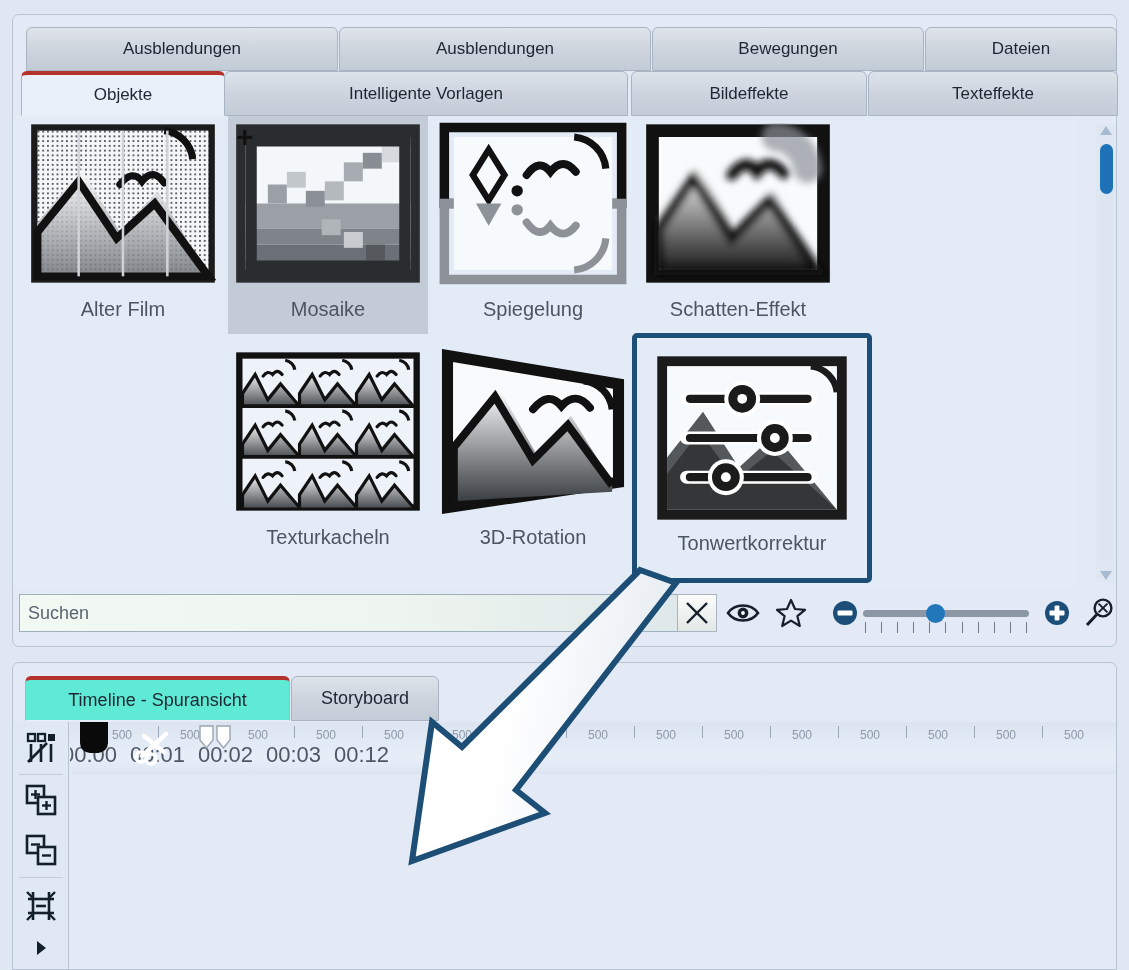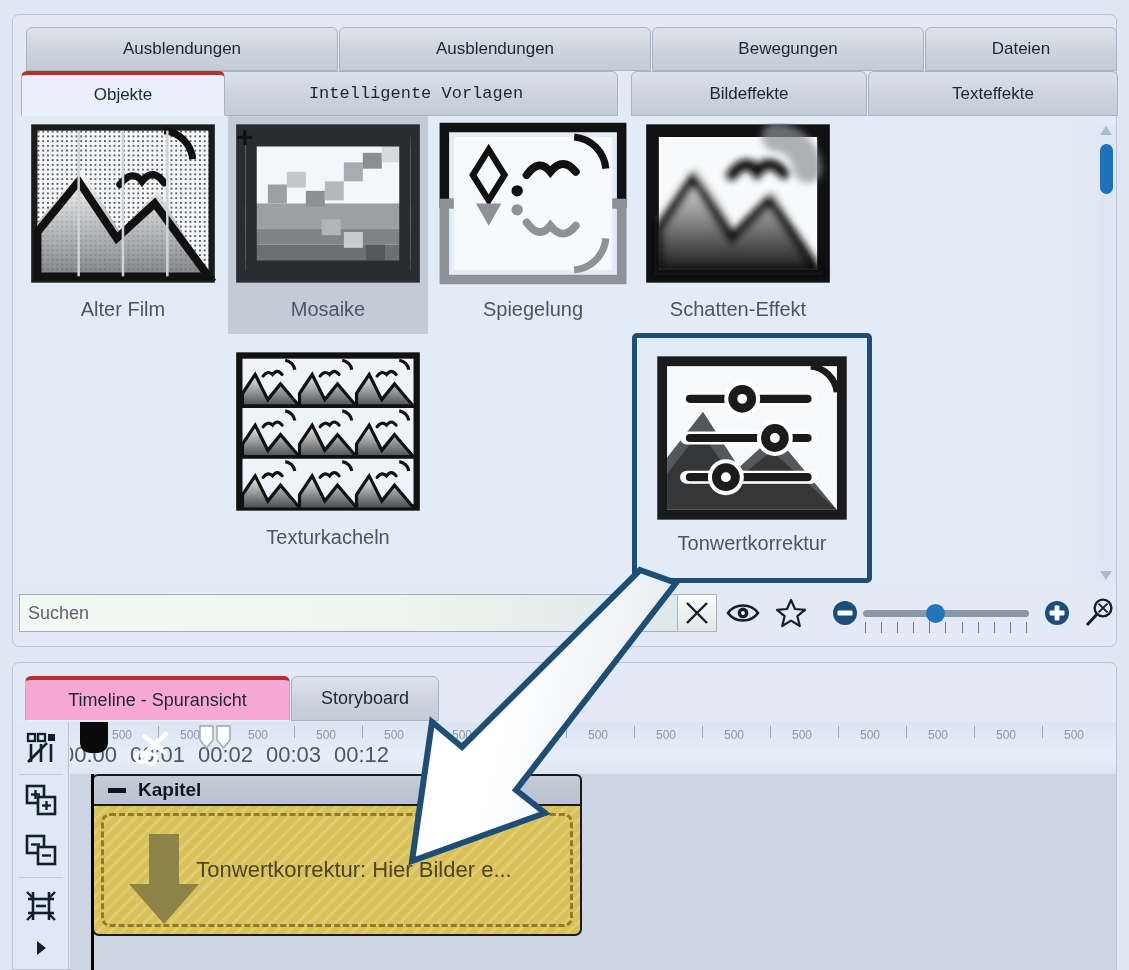--- a/index.html
+++ b/index.html
@@ -136,21 +136,21 @@
   }
   .tl-tab {
     position:absolute; height:45px;
     display:flex; align-items:center; justify-content:center;
     font-size:18px; color:#1d2733;
     border:1px solid #a9b4c2; border-radius:6px 6px 0 0;
     background: linear-gradient(to bottom,#dde3ea 0%,#ccd3dd 55%,#c4ccd7 100%);
     cursor: default;
   }
   .tl-tab.active {
-    background:#f9a8d4; border-bottom-color:#e9f0fa;
+    background:#5eead4; border-bottom-color:#e9f0fa;
     border-top:4px solid #b5312b; z-index:4;
   }
 
   .tl-side {
     position:absolute; left:13px; top:722px;
     width:56px; height:247px; background:#dfe8f4;
     border-right:1px solid #b7c2d2;
   }
   .side-ico { position:absolute; left:8px; width:40px; height:42px;
               display:flex;align-items:center;justify-content:center; cursor:default; }
@@ -229,21 +229,21 @@
 
   <div class="tabrow-top" id="tabrow-top">
       <div class="tab-top" style="left: 14px; width: 312px;">Ausblendungen</div>
       <div class="tab-top" style="left: 327px; width: 312px;">Ausblendungen</div>
       <div class="tab-top" style="left: 640px; width: 272px;">Bewegungen</div>
       <div class="tab-top" style="left: 913px; width: 192px;">Dateien</div>
     </div>
 
   <div class="tabrow-sec" id="tabrow-sec">
       <div class="tab-sec active" style="left: 9px; width: 204px;">Objekte</div>
-      <div class="tab-sec" style="left: 202px; width: 404px; font-family: Liberation Mono, monospace;">Intelligente Vorlagen</div>
+      <div class="tab-sec" style="left: 212px; width: 404px;">Intelligente Vorlagen</div>
       <div class="tab-sec" style="left: 619px; width: 236px;">Bildeffekte</div>
       <div class="tab-sec" style="left: 856px; width: 250px;">Texteffekte</div>
     </div>
 
   <div class="grid-area" id="grid-area">
       <div class="eff-cell" style="left: 10px; top: -2px;">
         <div class="thumb-wrap">
           <svg viewBox="0 0 120 104" width="190" height="165">
         <defs>
               <pattern id="noise" width="3" height="3" patternUnits="userSpaceOnUse">
@@ -371,20 +371,38 @@
               <use href="#tile" x="42" y="70"></use>
               <use href="#tile" x="78" y="70"></use>
             </g>
         <g stroke="#111" stroke-width="2.4">
           <line x1="4" y1="36" x2="116" y2="36"></line>
               <line x1="4" y1="68" x2="116" y2="68"></line>
             </g>
       </svg>
         </div>
         <div class="eff-label">Texturkacheln</div>
+      </div>
+      <div class="eff-cell" style="left: 420px; top: 226px;">
+        <div class="thumb-wrap">
+          <svg viewBox="0 0 120 104" width="190" height="165">
+        <defs>
+              <linearGradient id="rg" x1="0" y1="0" x2="0" y2="1">
+          <stop offset="0" stop-color="#ffffff"></stop>
+                <stop offset="1" stop-color="#3a3e42"></stop>
+              </linearGradient>
+            </defs>
+        <path d="M6 4 L114 22 L114 84 L6 100 Z" fill="#f8fafc" stroke="#111" stroke-width="7"></path>
+        <path d="M10 96 L10 58 L38 24 L62 66 L84 42 L110 84 L110 90 Z" fill="url(#rg)"></path>
+        <path d="M10 96 L10 62 L36 30 L60 70 L82 48 L110 86" fill="none" stroke="#111" stroke-width="5"></path>
+        <path d="M60 38 q10 -12 18 -2 q9 -10 18 1" fill="none" stroke="#111" stroke-width="5" stroke-linecap="round"></path>
+        <path d="M92 20 a20 20 0 0 1 18 18" fill="none" stroke="#111" stroke-width="4.5"></path>
+      </svg>
+        </div>
+        <div class="eff-label">3D-Rotation</div>
       </div>
       <div class="eff-cell" style="left: 625px; top: 226px;">
         <div class="thumb-wrap">
           <svg viewBox="0 0 120 104" width="190" height="165">
         <rect x="2" y="2" width="116" height="100" fill="#1b1b1b"></rect>
         <rect x="8" y="8" width="104" height="88" fill="#f7fafc"></rect>
         <path d="M8 96 L8 66 L30 38 L52 72 L74 52 L112 96 Z" fill="#55585b"></path>
         <path d="M8 96 L8 76 L28 50 L50 80 L72 62 L112 96 Z" fill="#1b1b1b" opacity=".5"></path>
         <path d="M96 8 a18 18 0 0 1 16 16" fill="none" stroke="#1b1b1b" stroke-width="4"></path>
         <g stroke="#ffffff" stroke-width="9" stroke-linecap="round">
@@ -590,38 +608,20 @@
           </g>
           <circle cx="9" cy="31" r="5" fill="none" stroke="#fff" stroke-width="3.5"></circle>
           <circle cx="19" cy="33" r="5" fill="none" stroke="#fff" stroke-width="3.5"></circle>
         </svg></div>
       <div style="position: absolute; left: 128px; top: 2px;"><svg width="34" height="26" viewBox="0 0 34 26">
           <path d="M2 2 L15 2 L15 16 L8.5 24 L2 16 Z" fill="#fff" stroke="#9aa6b3" stroke-width="1.4"></path>
           <path d="M19 2 L32 2 L32 16 L25.5 24 L19 16 Z" fill="#fff" stroke="#9aa6b3" stroke-width="1.4"></path>
         </svg></div>
     </div>
 
-  <div class="tl-body">
-    <div class="track-head">
-      <span class="collapse-box">
-          <i></i>
-        </span>
-      <span>Kapitel</span>
-    </div>
-
-    <div class="clip">
-      <div class="clip-inner"></div>
-      <svg class="clip-arrow" width="90" height="100" viewBox="0 0 90 100">
-        <path d="M27 6 L57 6 L57 56 L77 56 L42 96 L7 56 L27 56 Z" fill="#8d8348"></path>
-      </svg>
-      <div class="clip-text">Tonwertkorrektur: Hier Bilder e...</div>
-    </div>
-
-    <div class="playhead"></div>
-  </div>
 
   <div class="annot-box">
     <div style="width:196px;height:172px;">
       <svg width="196" height="172" viewBox="0 0 120 104">
         <rect x="2" y="2" width="116" height="100" fill="#1b1b1b"></rect>
         <rect x="8" y="8" width="104" height="88" fill="#f7fafc"></rect>
         <path d="M8 96 L8 64 L30 36 L52 70 L74 50 L112 96 Z" fill="#55585b"></path>
         <path d="M8 96 L8 74 L28 48 L50 78 L72 60 L112 96 Z" fill="#1b1b1b" opacity=".55"></path>
         <path d="M96 8 a18 18 0 0 1 16 16" fill="none" stroke="#1b1b1b" stroke-width="4"></path>
         <g stroke="#ffffff" stroke-width="8" stroke-linecap="round">

